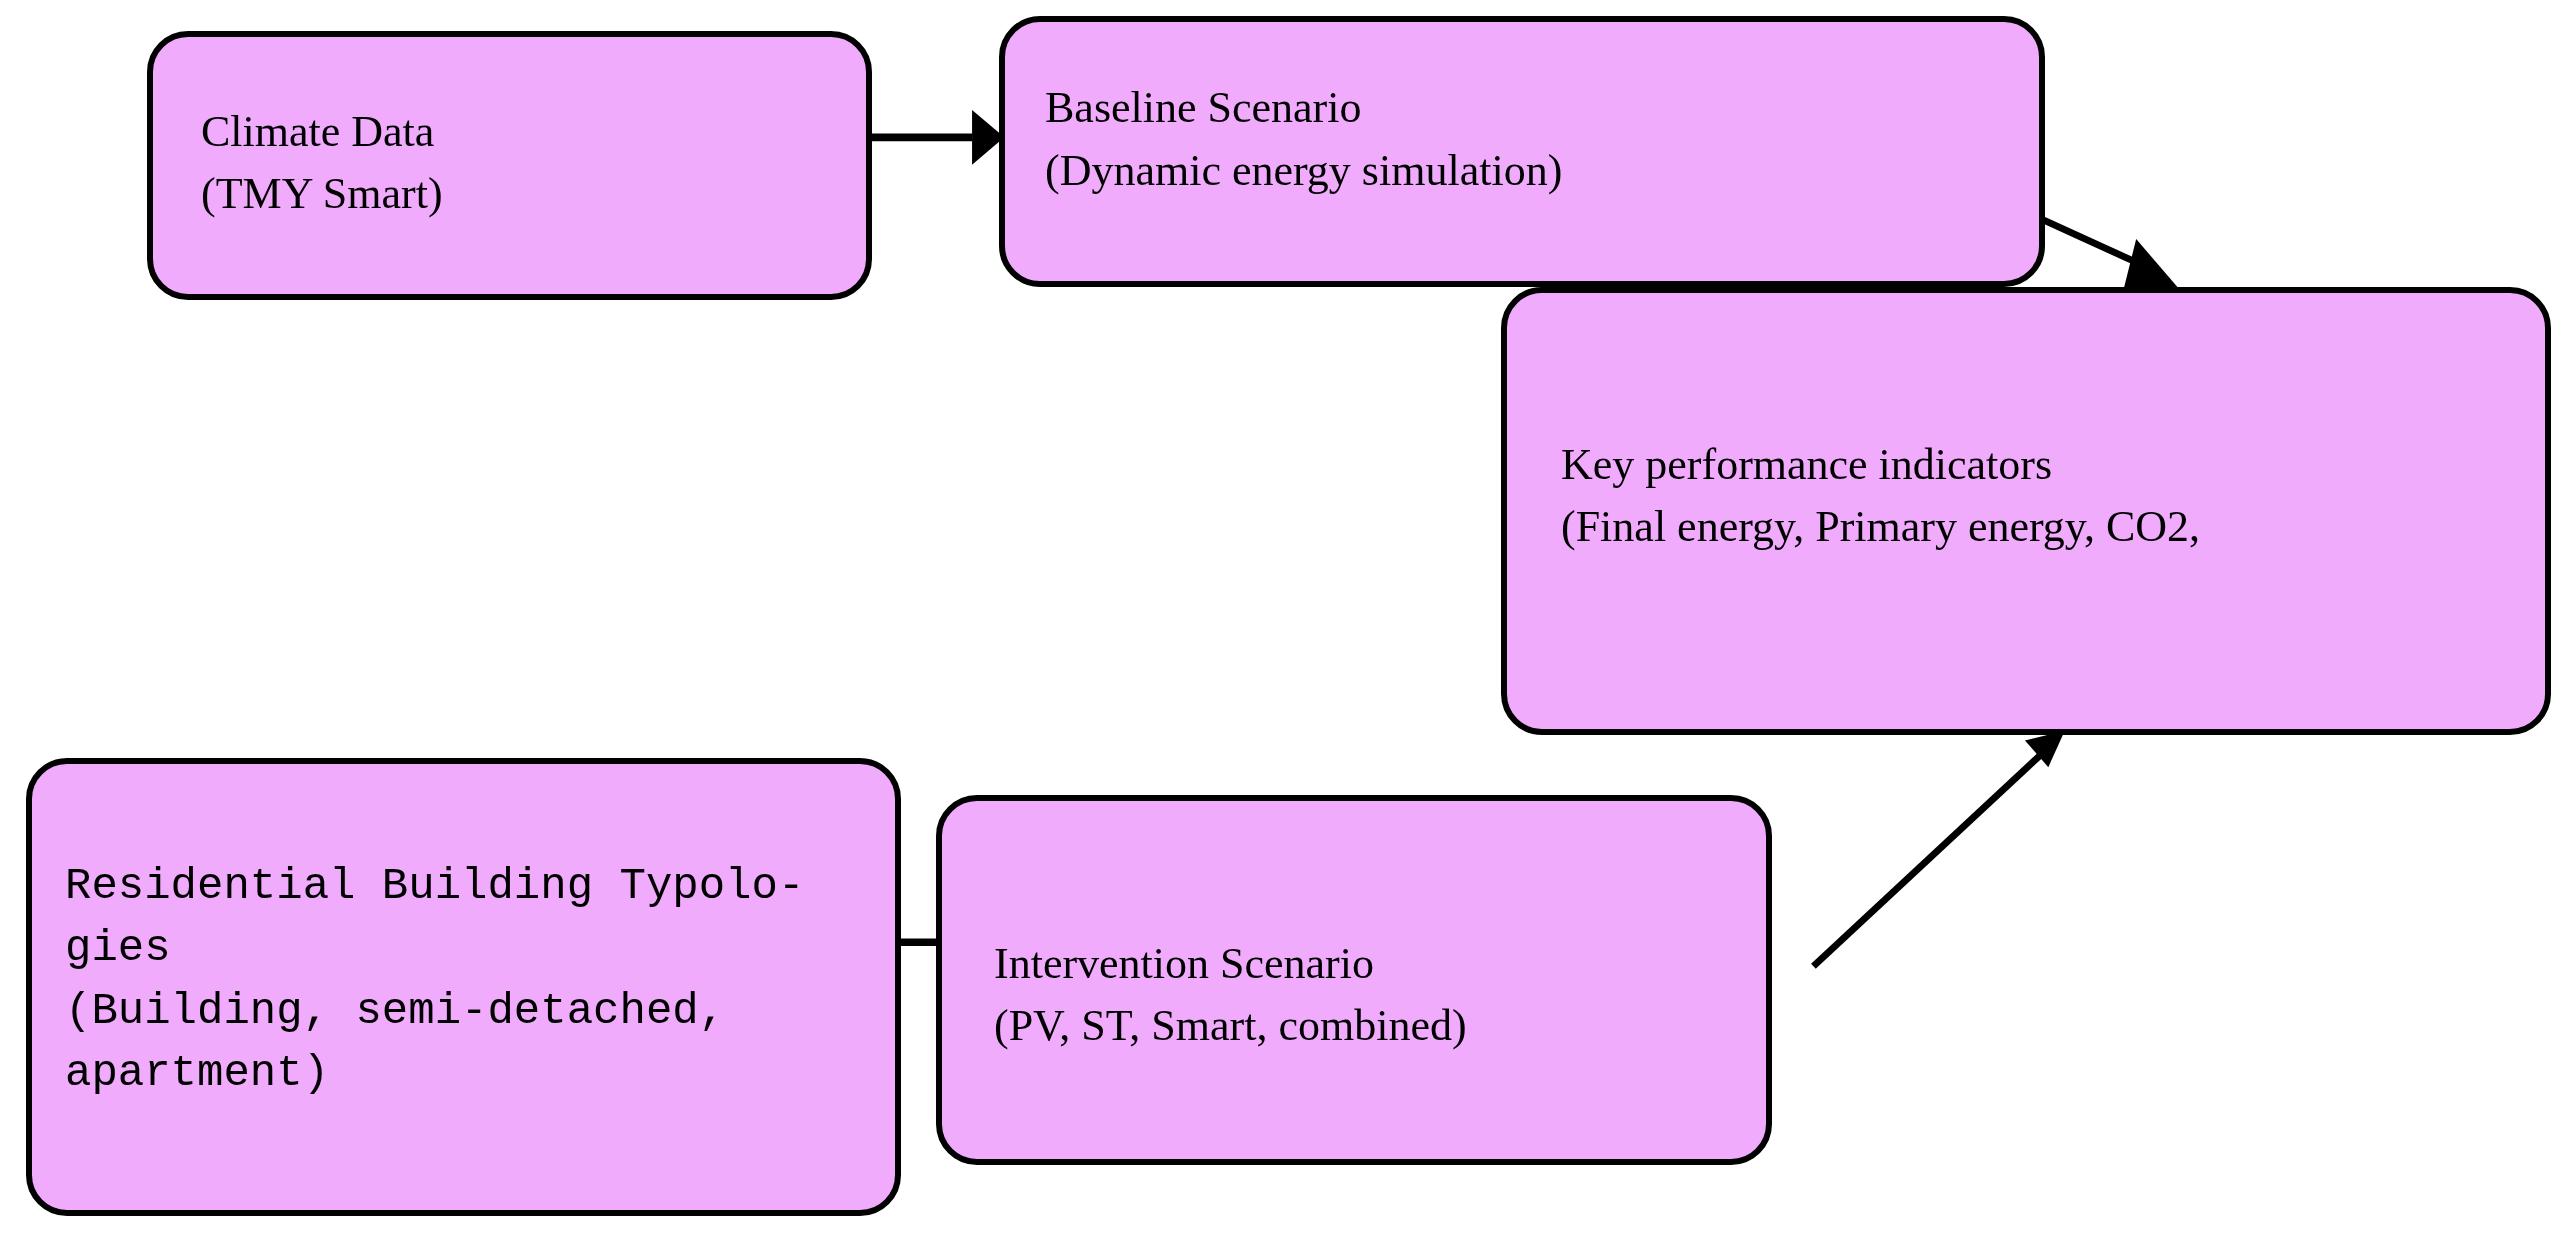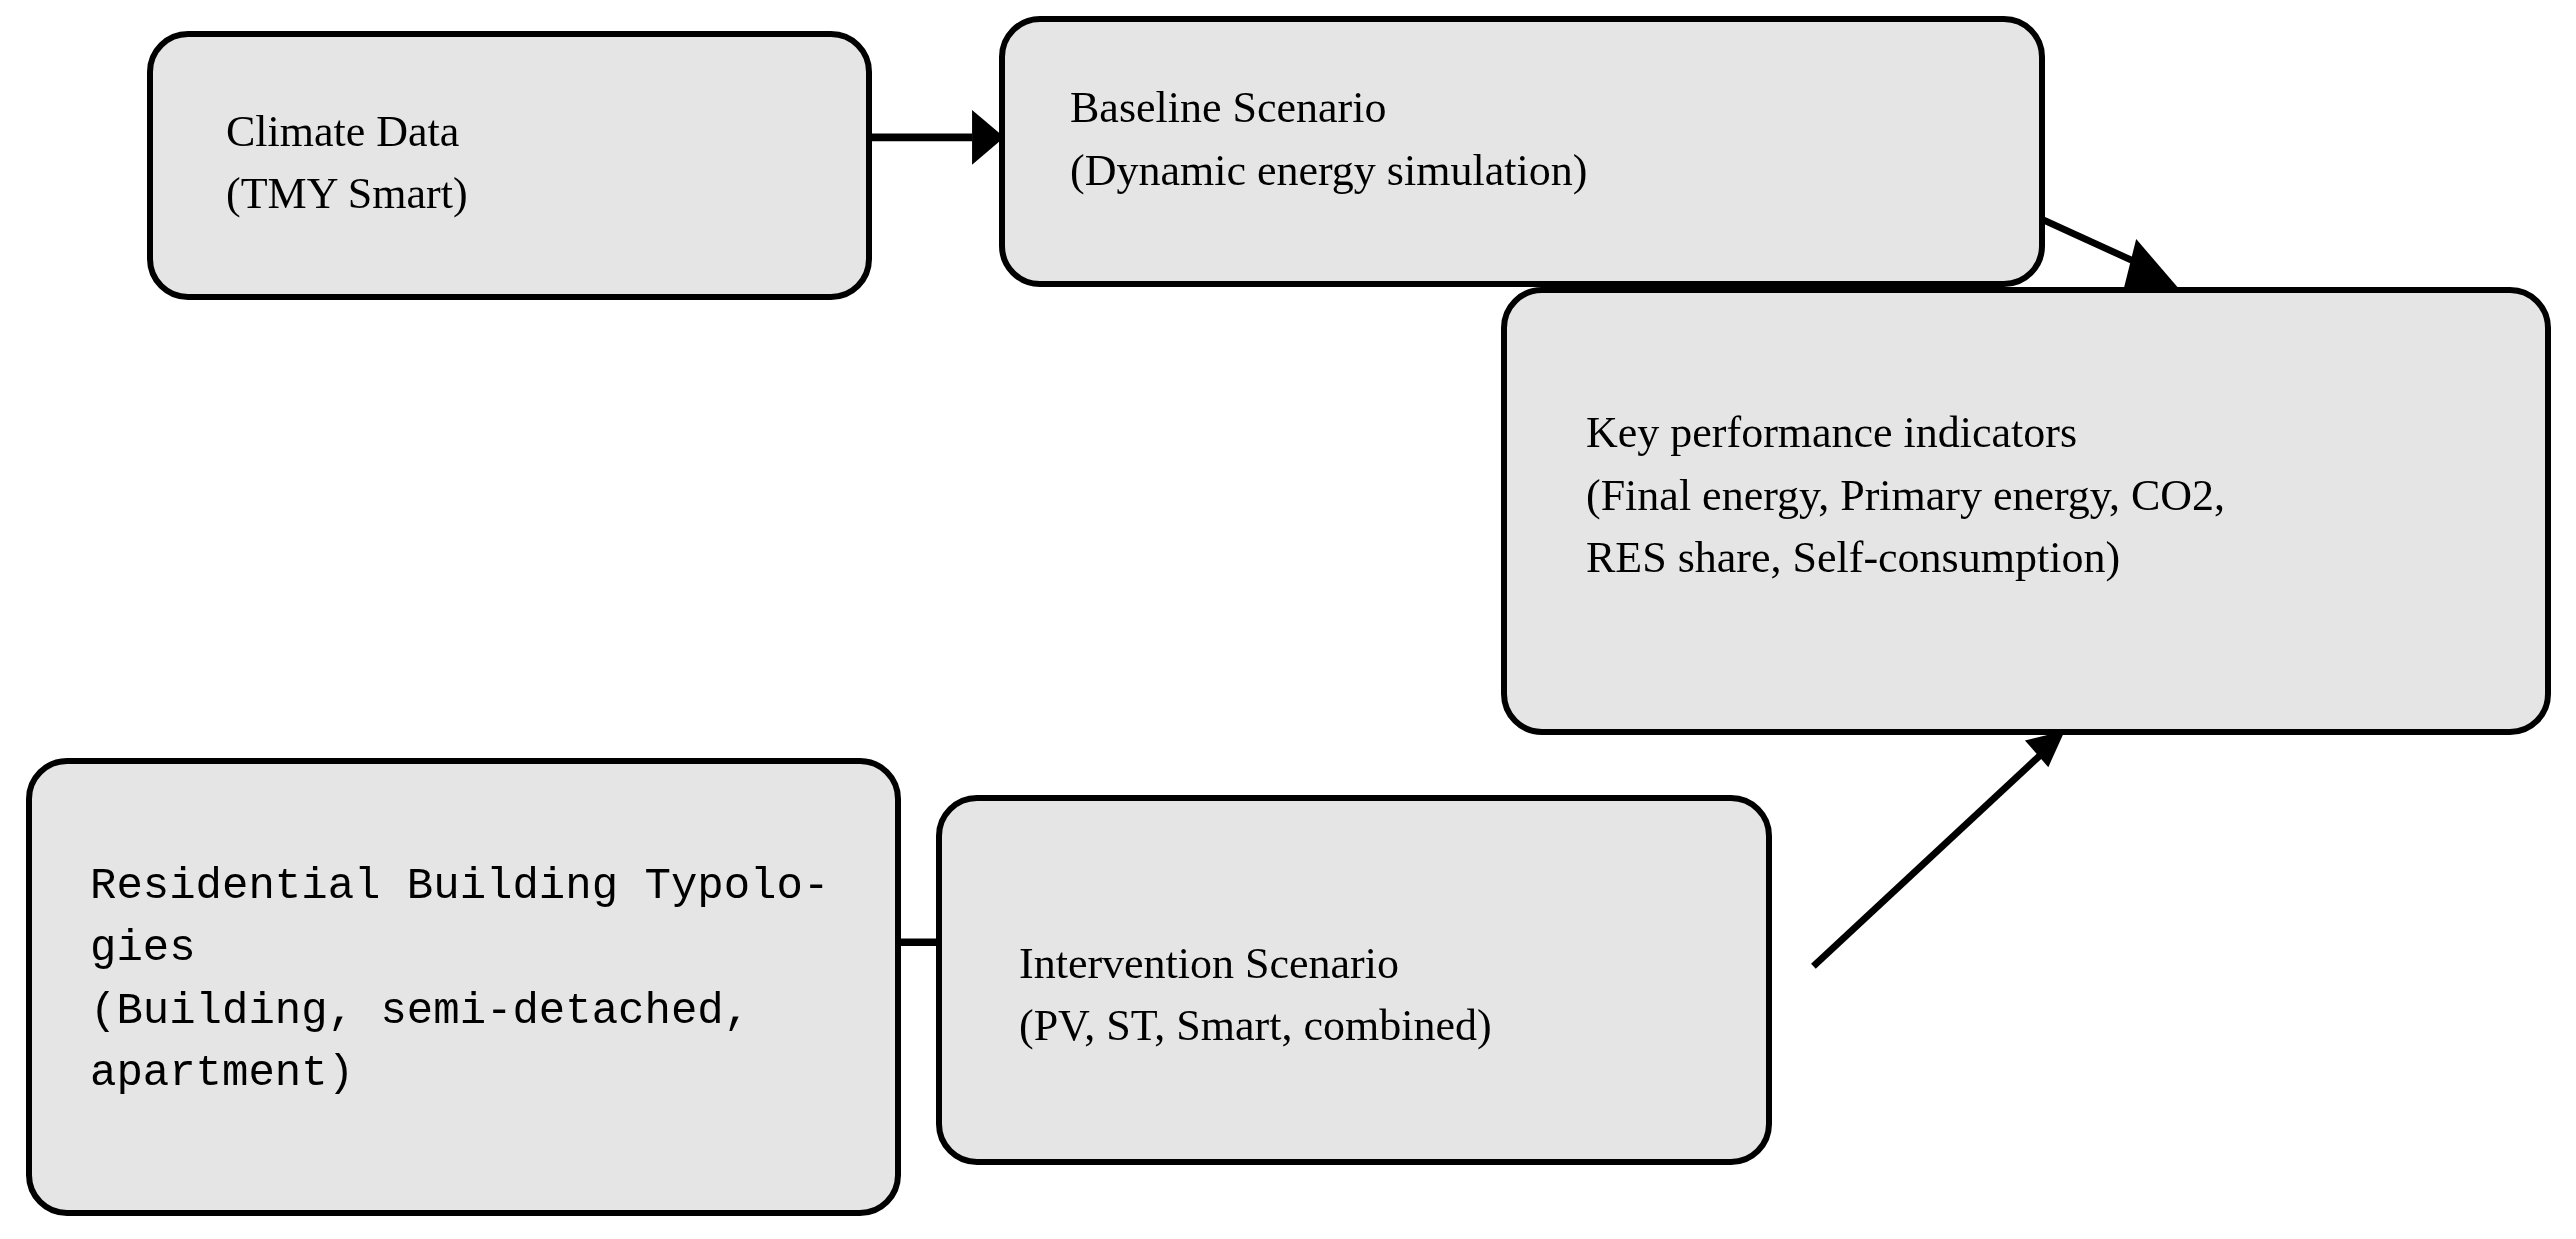--- a/index.html
+++ b/index.html
@@ -11,28 +11,27 @@
     position: relative;
     width: 2576px;
     height: 1239px;
     background: #ffffff;
     overflow: hidden;
     font-family: "Liberation Serif", "DejaVu Serif", serif;
   }
   .node {
     position: absolute;
     box-sizing: border-box;
-    background: #e5e5e5;
+    background: #f0abfc;
     border: 6.2px solid #000000;
     border-radius: 41px;
     display: flex;
     flex-direction: column;
     justify-content: center;
     z-index: 3;
-    padding-left: 25px;
   }
   .node .lines {
     padding: 0 36px;
   }
   .node .line {
     font-size: 44px;
     line-height: 1.42;
     color: #000000;
     white-space: pre;
   }
@@ -103,21 +102,20 @@
     <div class="lines">
       <div class="line">Baseline Scenario</div>
       <div class="line">(Dynamic energy simulation)</div>
     </div>
   </div>
 
   <div class="node" id="node-kpi">
     <div class="lines">
       <div class="line">Key performance indicators</div>
       <div class="line">(Final energy, Primary energy, CO2,</div>
-      <div class="line">RES share, Self-consumption)</div>
     </div>
   </div>
 
   <div class="node" id="node-typologies">
     <div class="lines">
       <div class="line">Residential Building Typolo-</div>
       <div class="line">gies</div>
       <div class="line">(Building, semi-detached,</div>
       <div class="line">apartment)</div>
     </div>

